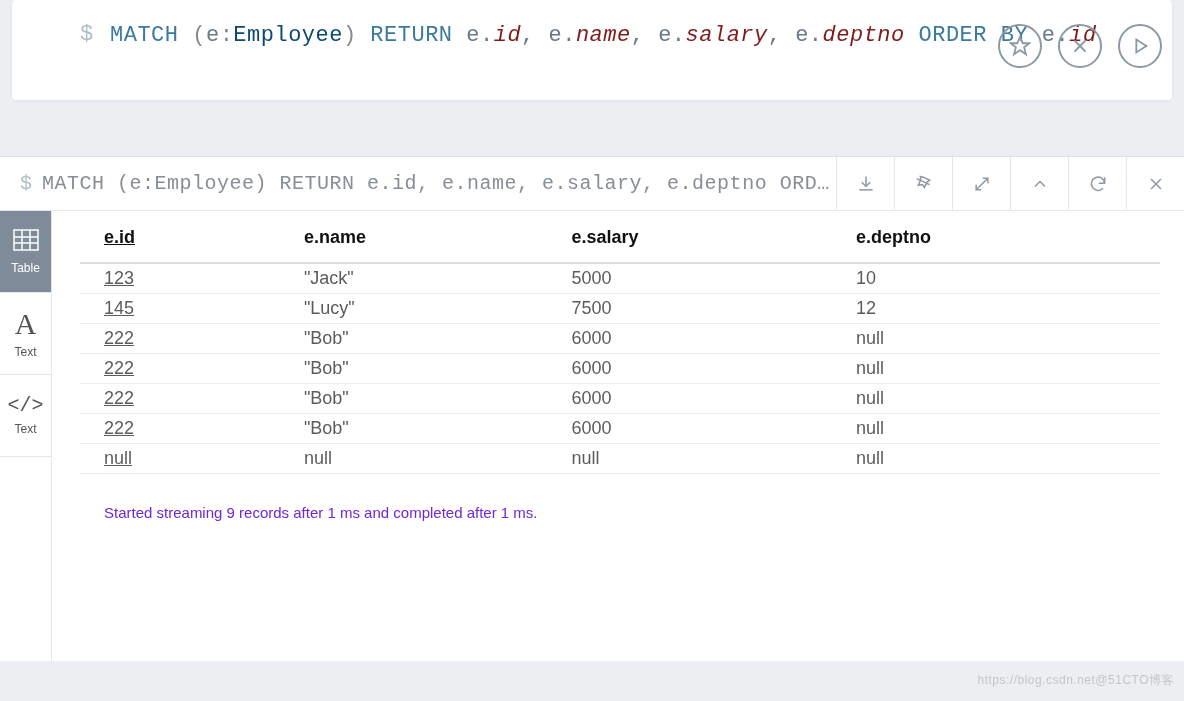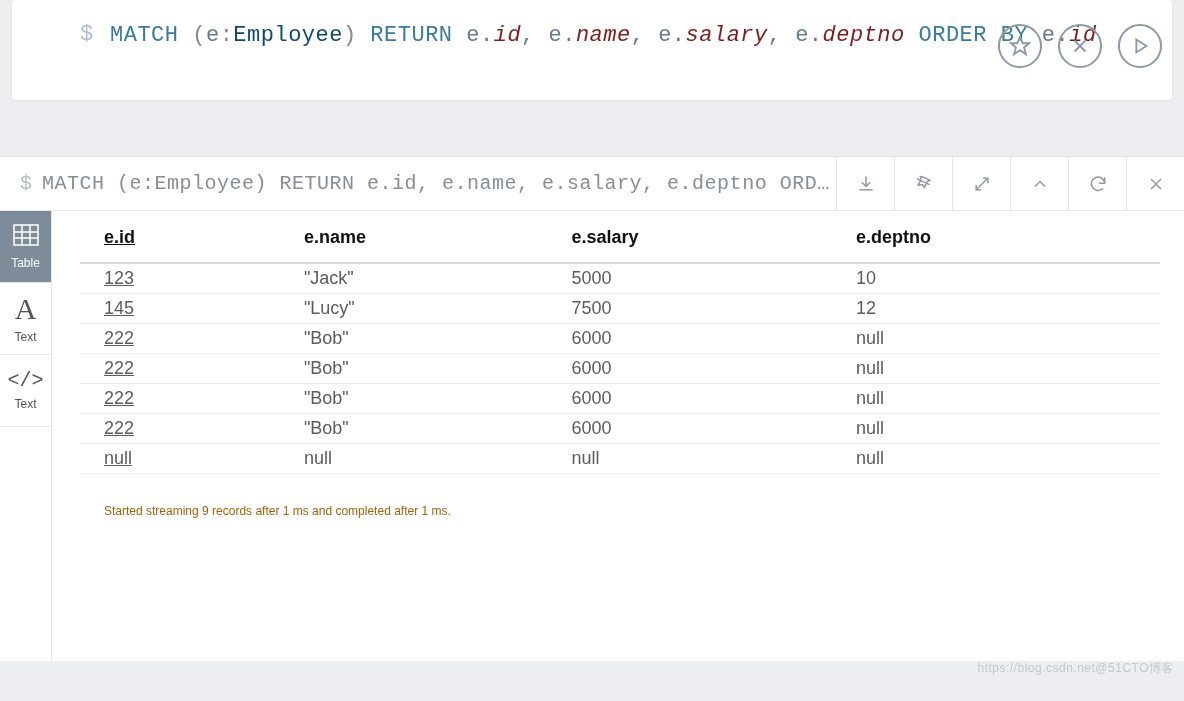--- a/index.html
+++ b/index.html
@@ -118,21 +118,21 @@
     display: flex;
     min-height: 450px;
   }
   .sidebar {
     width: 52px;
     border-right: 1px solid #e6e6e6;
     display: flex;
     flex-direction: column;
   }
   .side-item {
-    height: 72px;
+    height: 82px;
     display: flex;
     flex-direction: column;
     align-items: center;
     justify-content: center;
     gap: 6px;
     cursor: pointer;
     border-bottom: 1px solid #e6e6e6;
   }
   .side-item.active { background: #7e8c9a; color: #fff; }
   .side-item .side-icon { font-size: 24px; line-height: 1; }
@@ -161,27 +161,27 @@
   }
   table.data td {
     font-size: 18px;
     color: #5c5c5c;
     padding: 4px 8px;
     border-bottom: 1px solid #ececec;
   }
   table.data td:first-child, table.data th:first-child { padding-left: 24px; text-decoration: underline; }
   .footer-msg {
     padding: 30px 0 14px 24px;
-    font-size: 12px;
-    color: #a16207;
+    font-size: 15px;
+    color: #6d28d9;
   }
   .watermark {
     position: absolute;
     right: 10px;
-    bottom: 24px;
+    bottom: 12px;
     font-size: 12px;
     color: rgba(120,120,120,0.35);
     letter-spacing: 0.5px;
   }
 </style>
 </head>
 <body>
 
 <div class="query-card">
   <span class="query-prompt mono">$</span>

